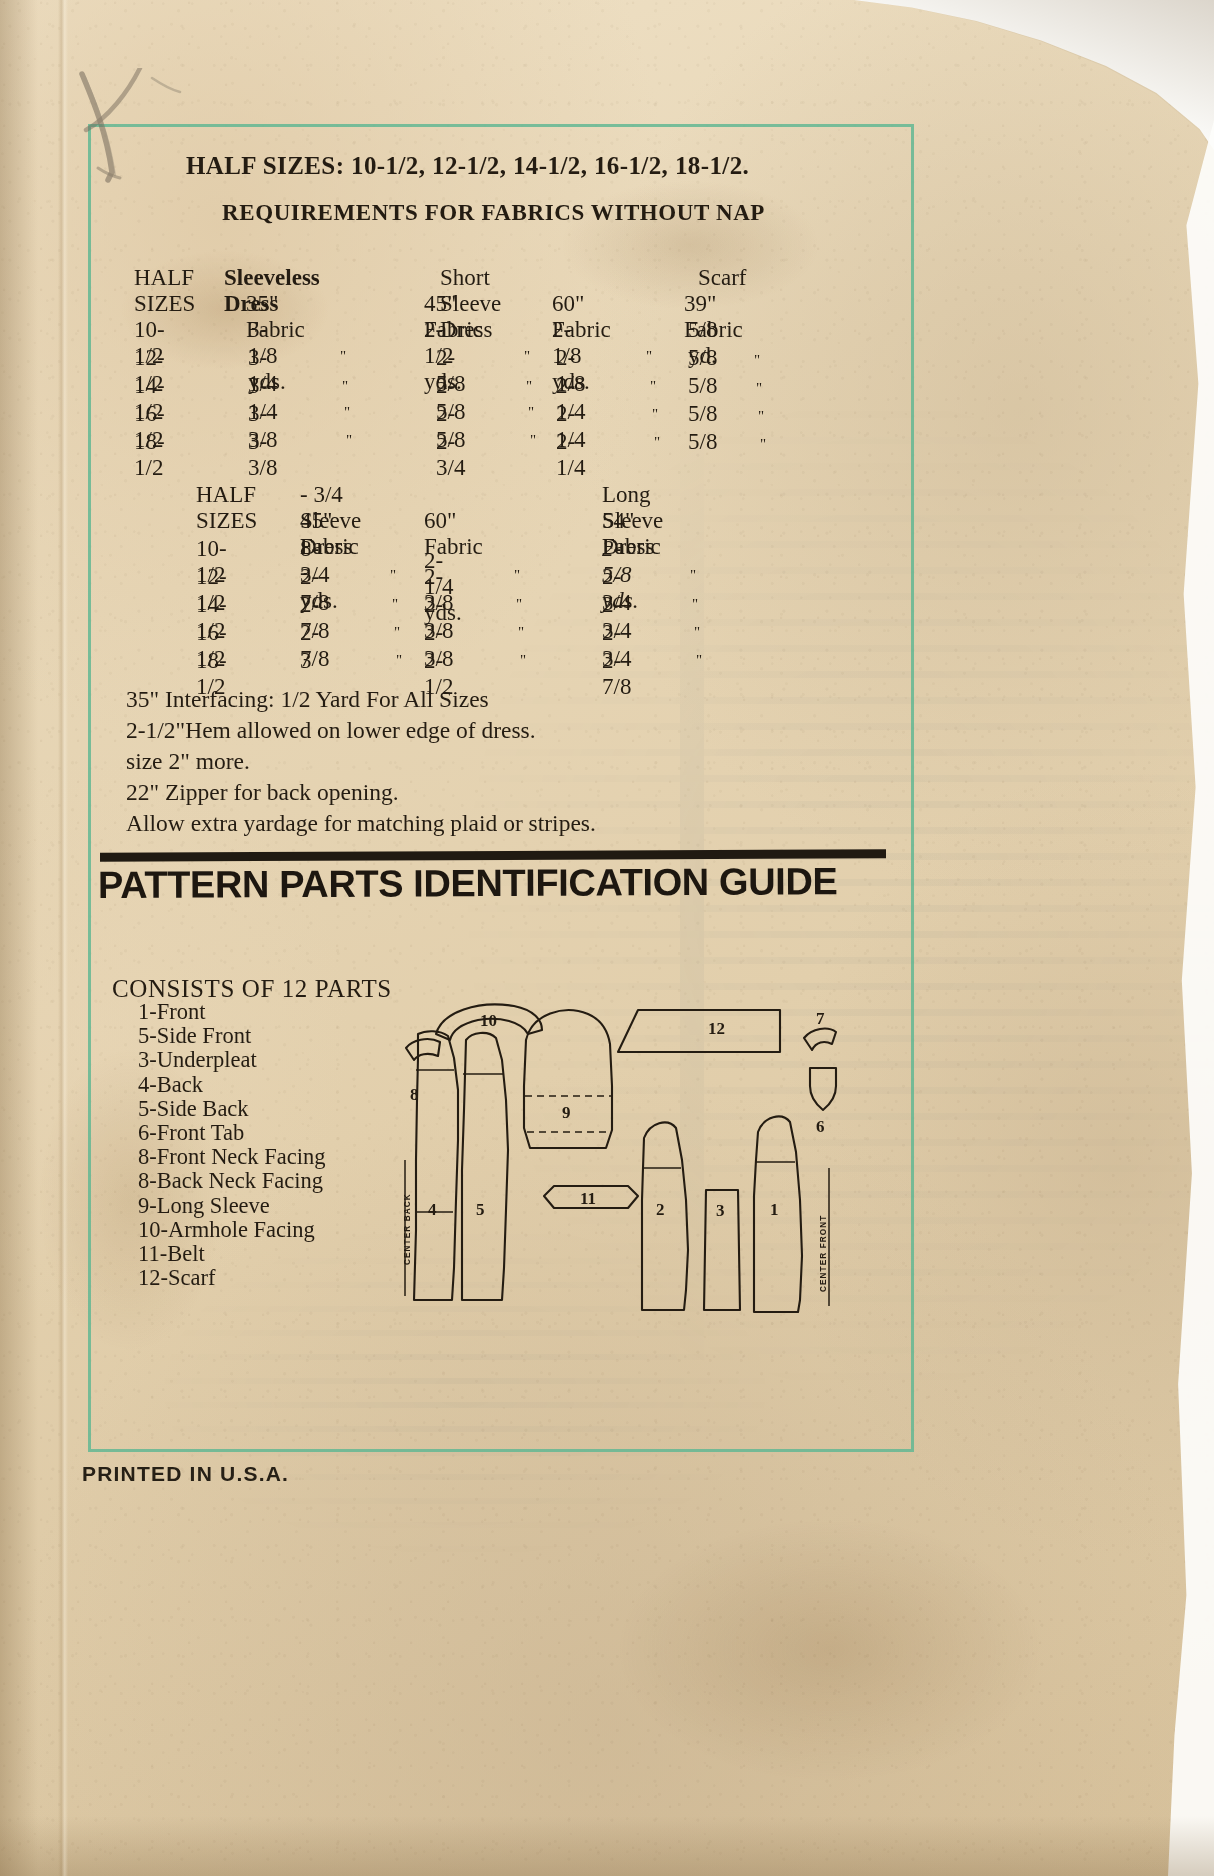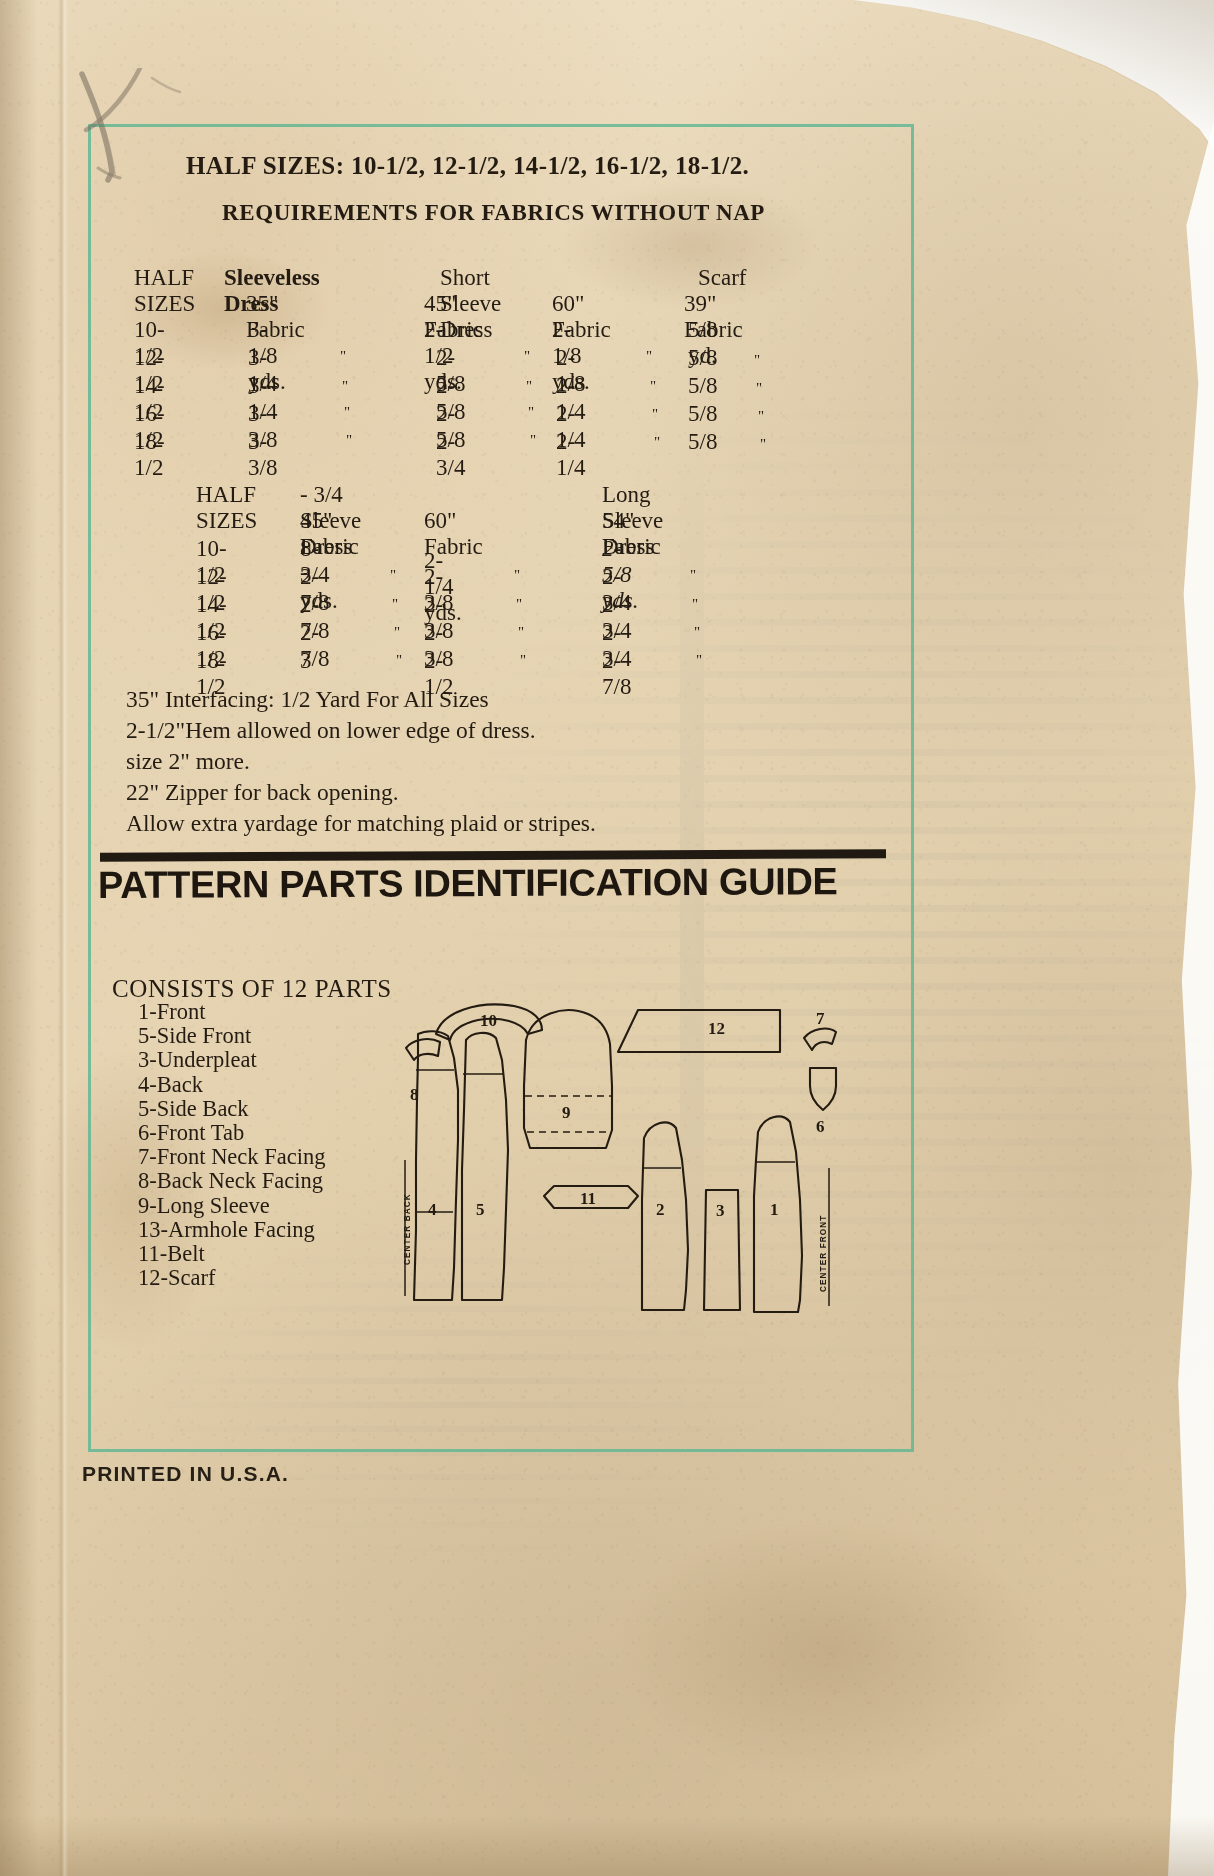--- a/index.html
+++ b/index.html
@@ -314,24 +314,24 @@
 <div id="guide-title">PATTERN PARTS IDENTIFICATION GUIDE</div>
 
 <div id="consists" class="ink">CONSISTS OF 12 PARTS</div>
 <div id="parts-list" class="ink">
   <div>1-Front</div>
   <div>5-Side Front</div>
   <div>3-Underpleat</div>
   <div>4-Back</div>
   <div>5-Side Back</div>
   <div>6-Front Tab</div>
-  <div>7-Front Neck Facing</div>
+  <div>8-Front Neck Facing</div>
   <div>8-Back Neck Facing</div>
   <div>9-Long Sleeve</div>
-  <div>13-Armhole Facing</div>
+  <div>10-Armhole Facing</div>
   <div>11-Belt</div>
   <div>12-Scarf</div>
 </div>
 
 <div id="diagram">
 <svg width="500" height="340" viewBox="0 0 500 340" xmlns="http://www.w3.org/2000/svg">
 
   <g>
     <path class="pl" d="M14 48 C20 40, 36 36, 48 42 L46 56 C36 52, 26 54, 22 60 Z"></path>
   </g>

